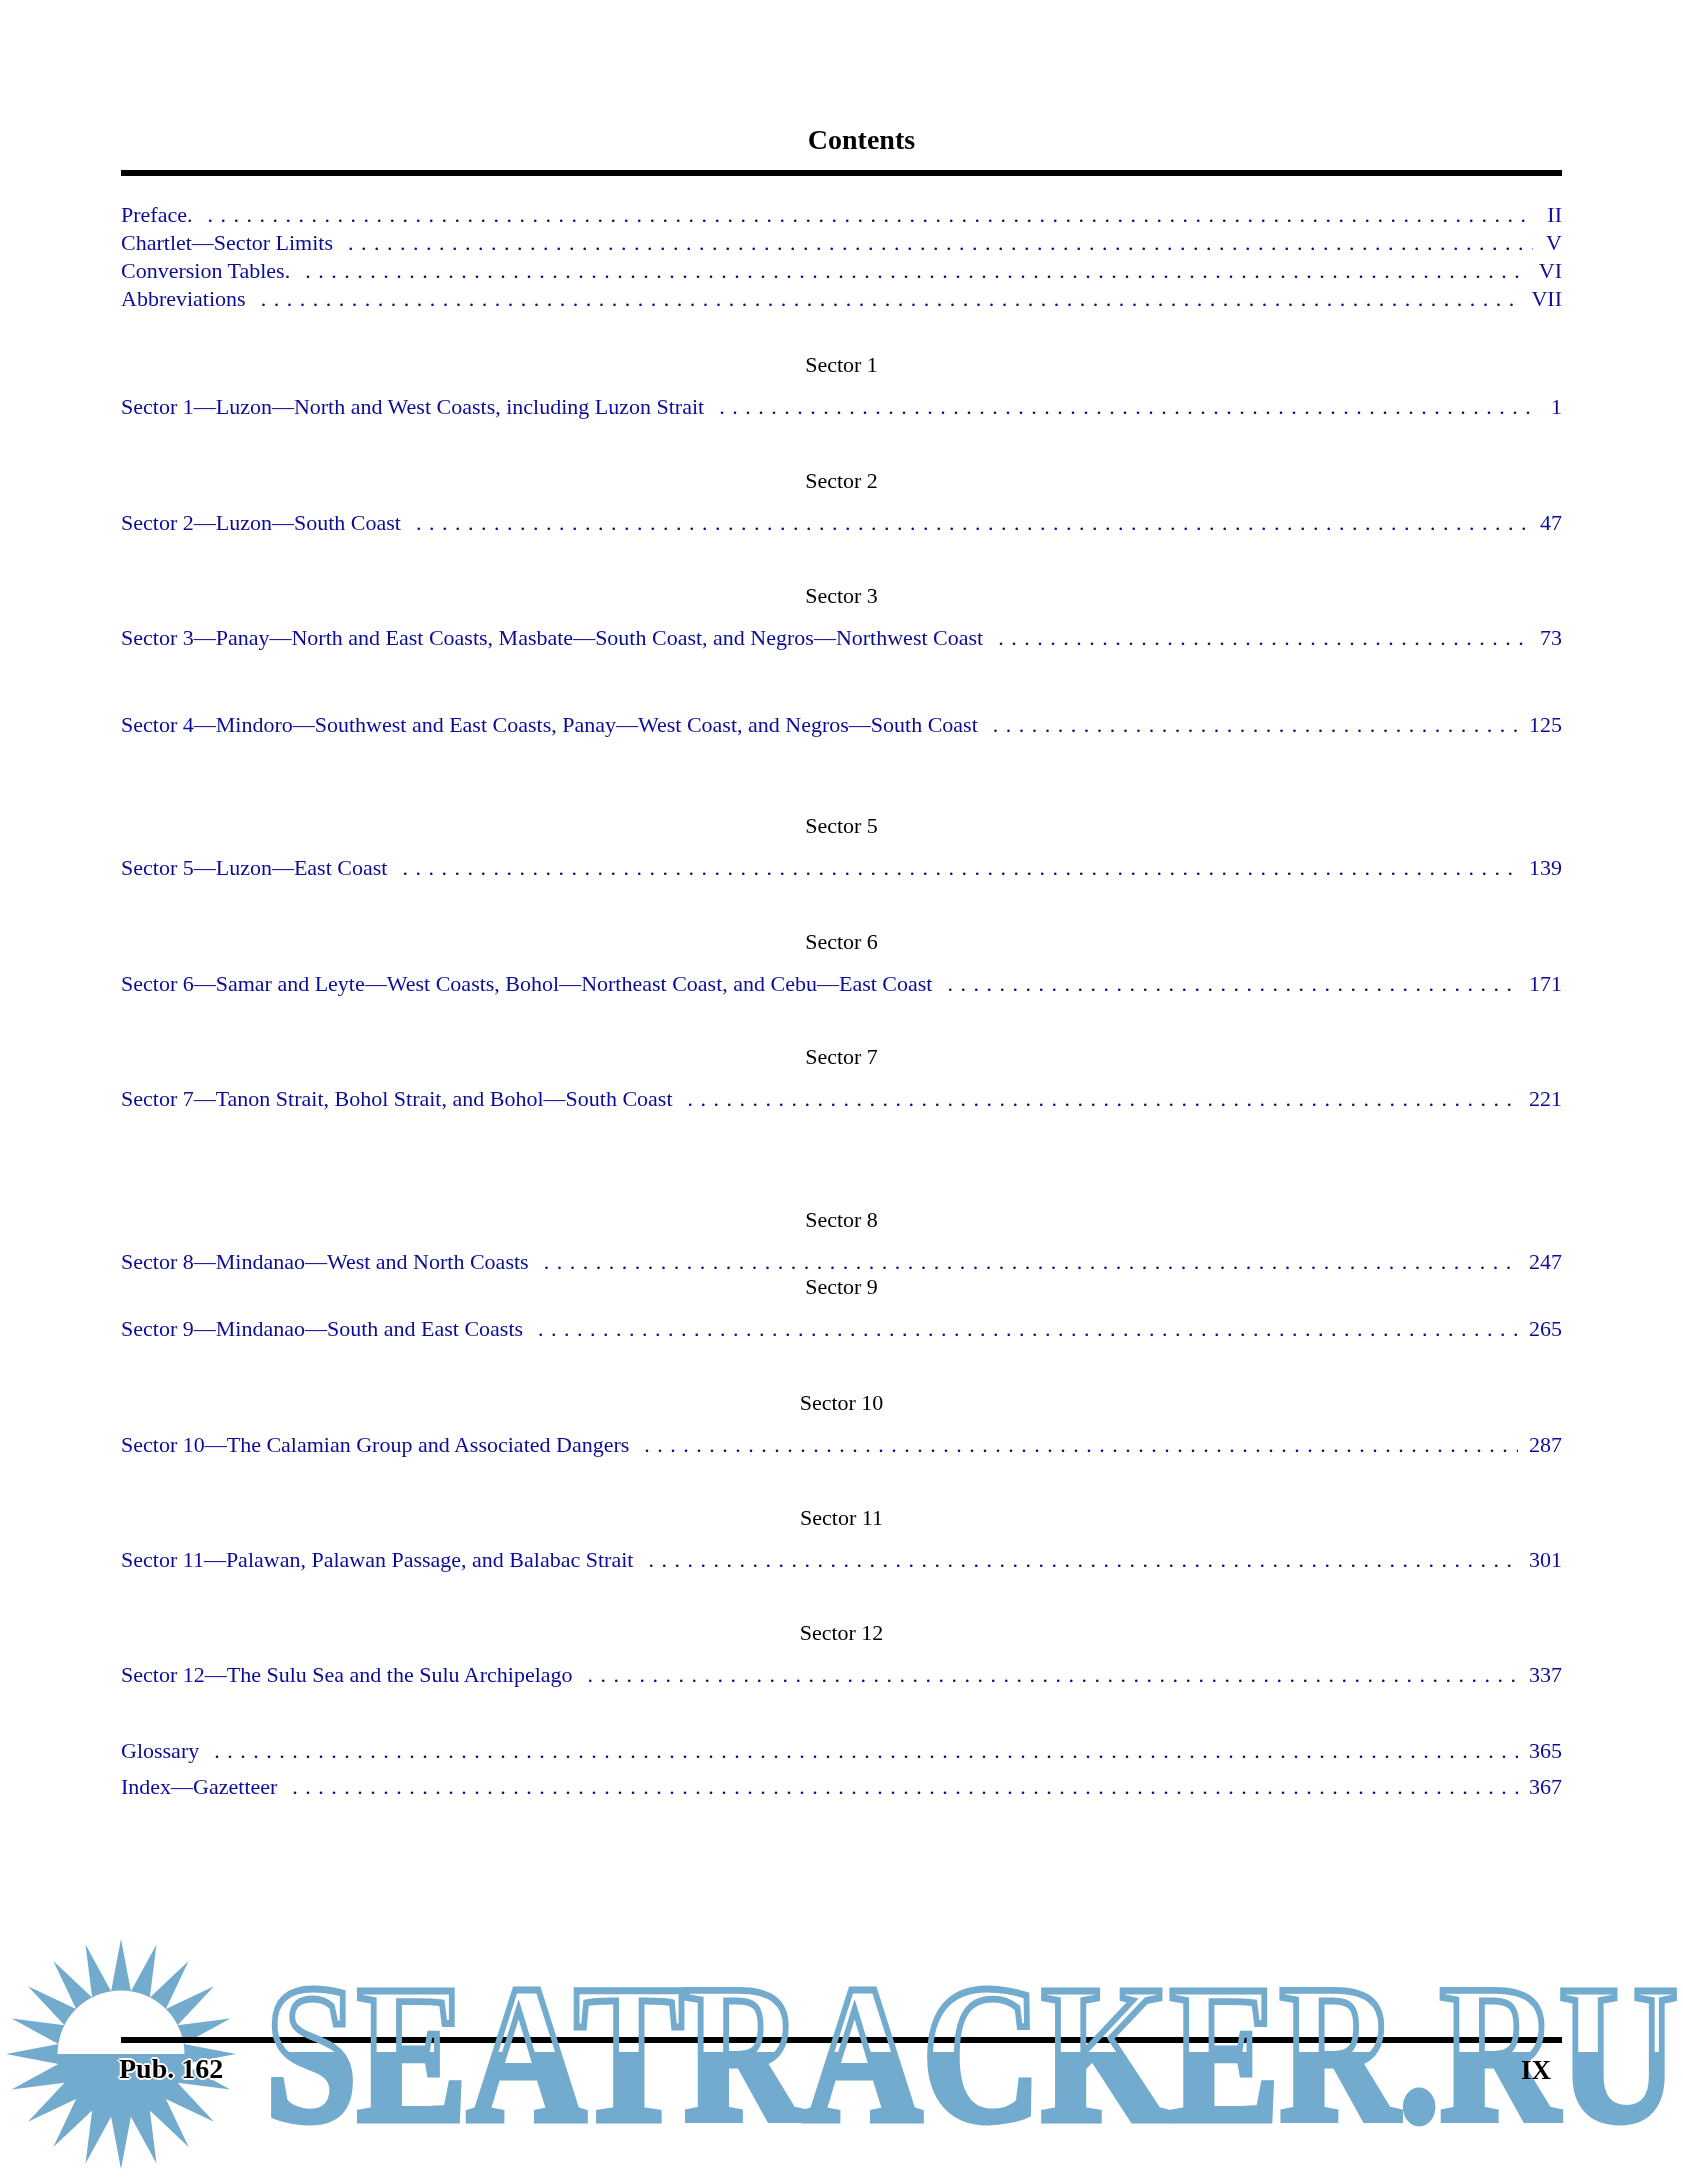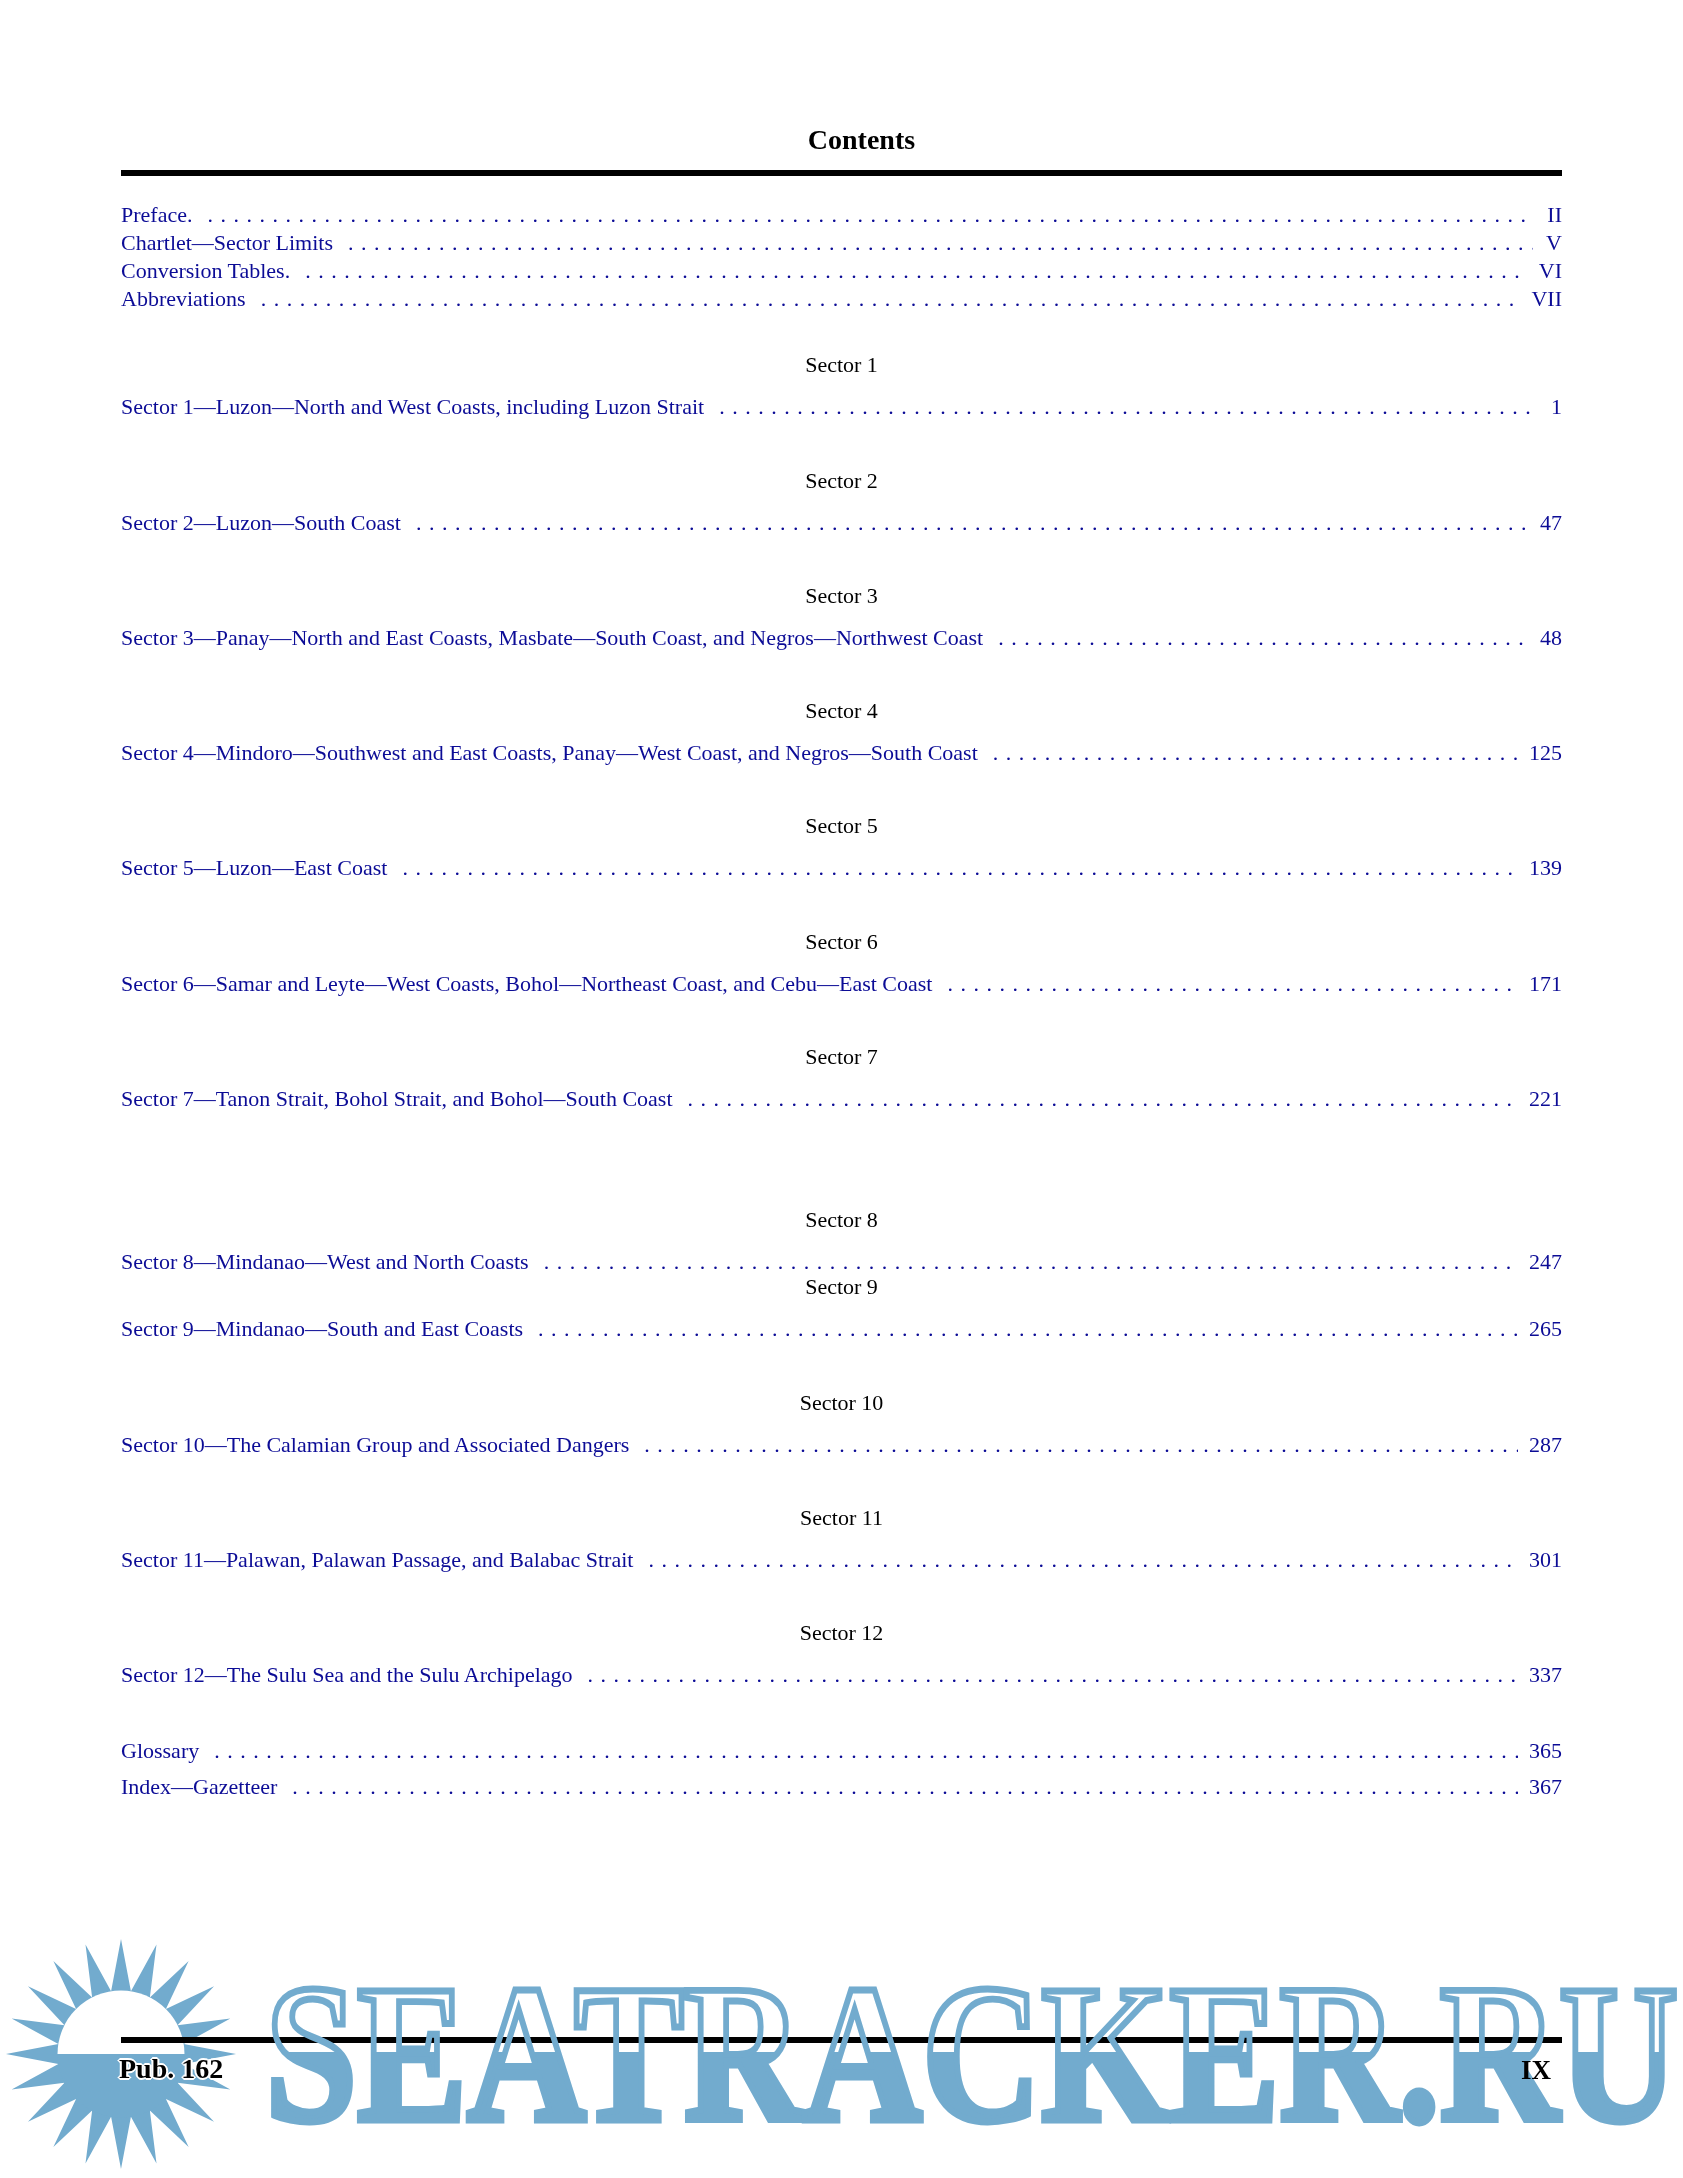--- a/index.html
+++ b/index.html
@@ -78,25 +78,24 @@
         <span class="lbl">Sector 2—Luzon—South Coast</span>
         <span class="leader">. . . . . . . . . . . . . . . . . . . . . . . . . . . . . . . . . . . . . . . . . . . . . . . . . . . . . . . . . . . . . . . . . . . . . . . . . . . . . . . . . . . . . . . . . . . . . . . . . . . . . . . . . . . . . . . . . . . . . . . . . . . . . . . . . . . . . . . . . . . . . . . . . . . . . . . . . . . . . . . . </span>
         <span class="pagenum">47</span>
       </div>
     </div>
     <div class="section" style="top: 582px;">
       <div class="section-heading">Sector 3</div>
       <div class="toc-row">
         <span class="lbl">Sector 3—Panay—North and East Coasts, Masbate—South Coast, and Negros—Northwest Coast</span>
         <span class="leader">. . . . . . . . . . . . . . . . . . . . . . . . . . . . . . . . . . . . . . . . . . . . . . . . . . . . . . . . . . . . . . . . . . . . . . . . . . . . . . . . . . . . . . . . . . . . . . . . . . . . . . . . . . . . . . . . . . . . . . . . . . . . . . . . . . . . . . . . . . . . . . . . . . . . . . . . . . . . . . . . </span>
-        <span class="pagenum">48</span>
+        <span class="pagenum">73</span>
       </div>
     </div>
     <div class="section" style="top: 697px;">
-      <div class="section-heading">Sector 4</div>
       <div class="toc-row">
         <span class="lbl">Sector 4—Mindoro—Southwest and East Coasts, Panay—West Coast, and Negros—South Coast</span>
         <span class="leader">. . . . . . . . . . . . . . . . . . . . . . . . . . . . . . . . . . . . . . . . . . . . . . . . . . . . . . . . . . . . . . . . . . . . . . . . . . . . . . . . . . . . . . . . . . . . . . . . . . . . . . . . . . . . . . . . . . . . . . . . . . . . . . . . . . . . . . . . . . . . . . . . . . . . . . . . . . . . . . . . </span>
         <span class="pagenum">125</span>
       </div>
     </div>
     <div class="section" style="top: 812px;">
       <div class="section-heading">Sector 5</div>
       <div class="toc-row">
         <span class="lbl">Sector 5—Luzon—East Coast</span>

